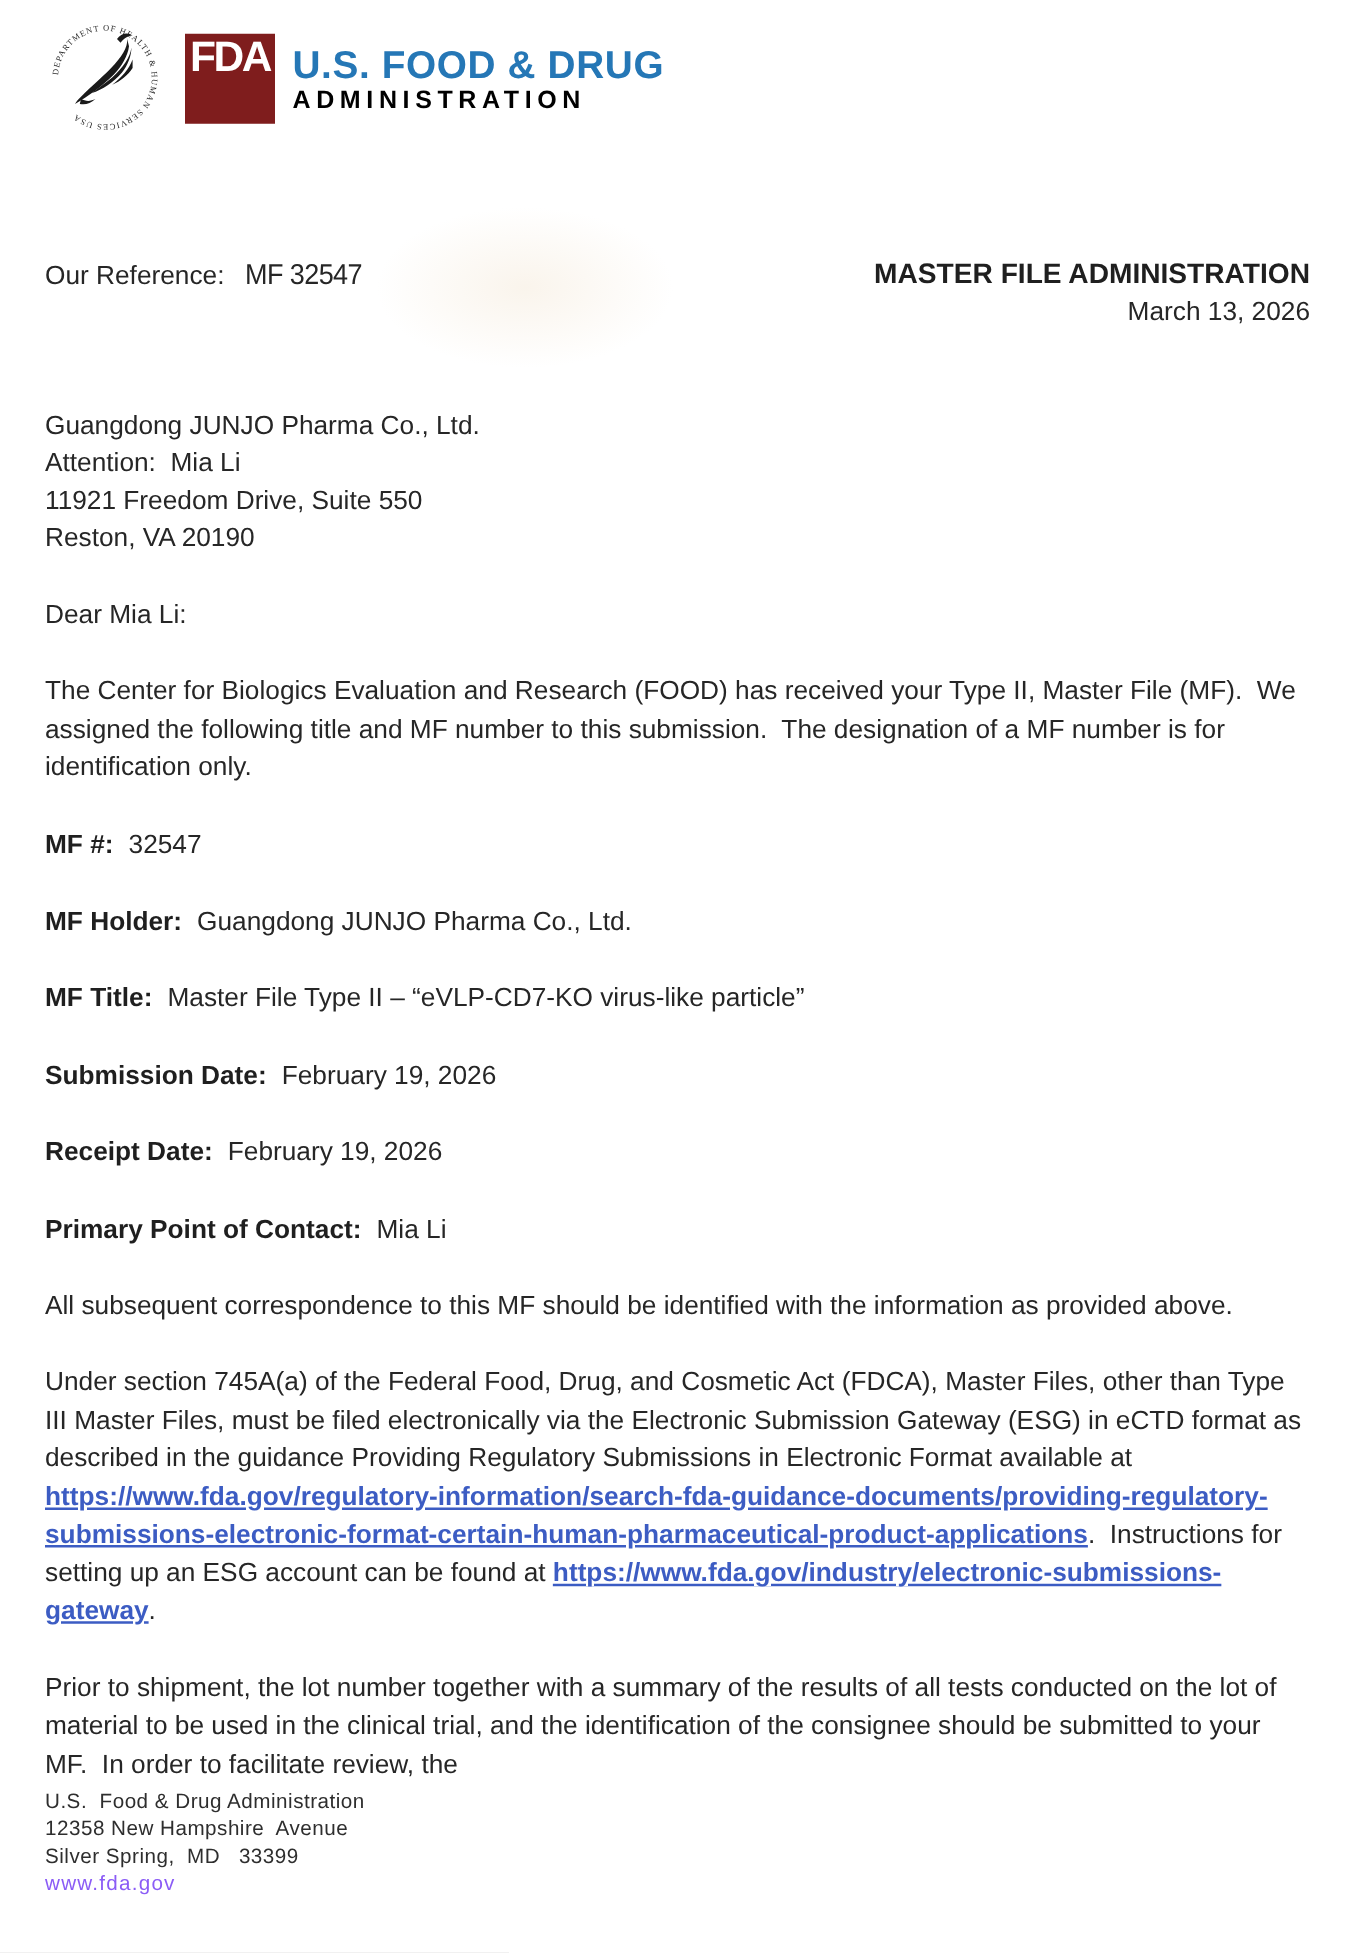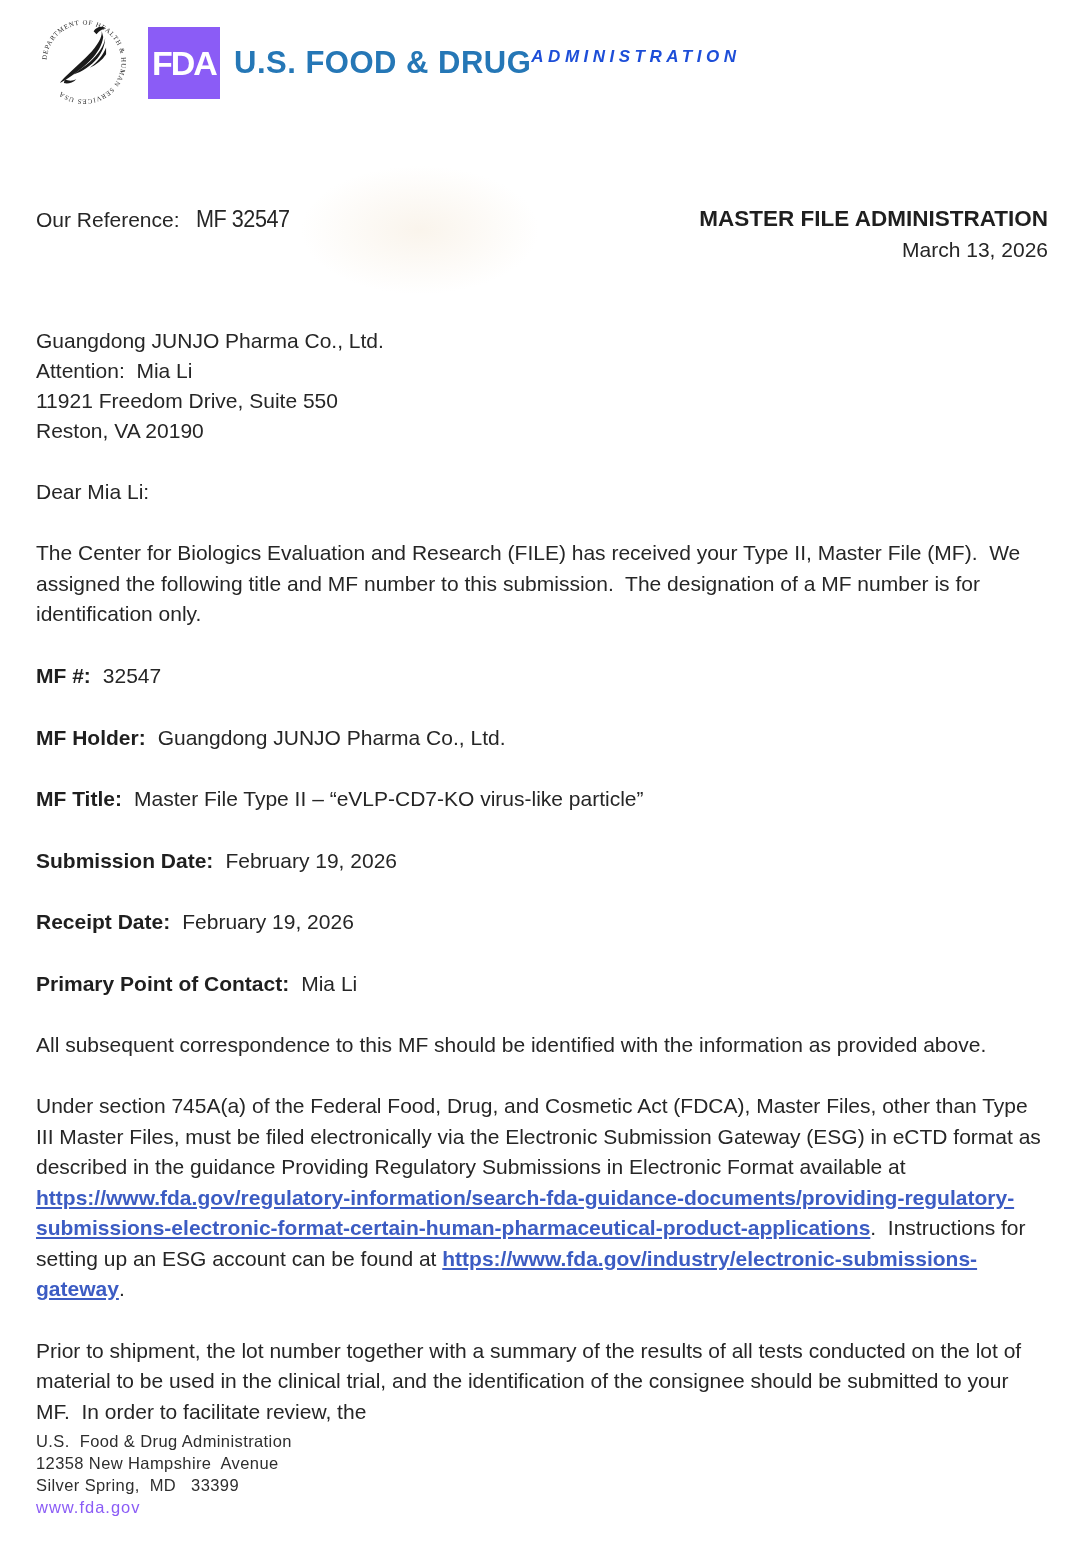--- a/index.html
+++ b/index.html
@@ -14,35 +14,35 @@
     font-family: "Liberation Sans", "DejaVu Sans", sans-serif;
     color: #262626;
   }
   .content { padding: 12px 32px 0 36px; }
 
   
   .header { display: flex; align-items: center; gap: 16px; height: 100px; }
   .hhs-seal { width: 96px; height: 96px; flex: 0 0 auto; }
   .fda-lockup { display: flex; align-items: center; gap: 14px; margin-top: 2px; }
   .fda-box {
-    width: 72px; height: 72px; background: #8b5cf6;
-    display: flex; align-items: center; justify-content: center;
+    width: 72px; height: 72px; background: #7f1d1d;
+    display: flex; align-items: flex-start; justify-content: center;
   }
   .fda-box span {
     color: #ffffff; font-size: 34px; font-weight: bold;
     letter-spacing: -2px; font-family: "Liberation Sans", sans-serif;
   }
-  .fda-wordmark { display: flex; flex-direction: row; justify-content: center; }
+  .fda-wordmark { display: flex; flex-direction: column; justify-content: center; }
   .fda-title {
     color: #2577b6; font-size: 31px; font-weight: bold; letter-spacing: 0.5px;
     line-height: 34px; white-space: pre-wrap;
   }
   .fda-subtitle {
-    color: #1d4ed8; font-size: 17px; font-weight: bold; letter-spacing: 4.5px;
-    line-height: 22px; white-space: pre-wrap; font-style: italic;
+    color: #000000; font-size: 20px; font-weight: bold; letter-spacing: 4.5px;
+    line-height: 22px; white-space: pre-wrap;
   }
 
   
   .smudge {
     position: absolute; left: 300px; top: 165px; width: 240px; height: 130px;
     background: radial-gradient(ellipse at center, rgba(240,224,200,0.35), rgba(255,255,255,0) 70%);
     pointer-events: none;
   }
 
   
@@ -131,21 +131,21 @@
 
     <div class="recipient">
       <div>Guangdong JUNJO Pharma Co., Ltd.</div>
       <div>Attention:  Mia Li</div>
       <div>11921 Freedom Drive, Suite 550</div>
       <div>Reston, VA 20190</div>
     </div>
 
     <div class="salutation">Dear Mia Li:</div>
 
-    <p class="para">The Center for Biologics Evaluation and Research (FILE) has received your Type II, Master File (MF).  We assigned the following title and MF number to this submission.  The designation of a MF number is for identification only.</p>
+    <p class="para">The Center for Biologics Evaluation and Research (FOOD) has received your Type II, Master File (MF).  We assigned the following title and MF number to this submission.  The designation of a MF number is for identification only.</p>
 
     <div class="field">
       <span class="field-label">MF #:</span><span class="field-value">32547</span>
     </div>
     <div class="field">
       <span class="field-label">MF Holder:</span><span class="field-value">Guangdong JUNJO Pharma Co., Ltd.</span>
     </div>
     <div class="field">
       <span class="field-label">MF Title:</span><span class="field-value">Master File Type II – “eVLP-CD7-KO virus-like particle”</span>
     </div>

